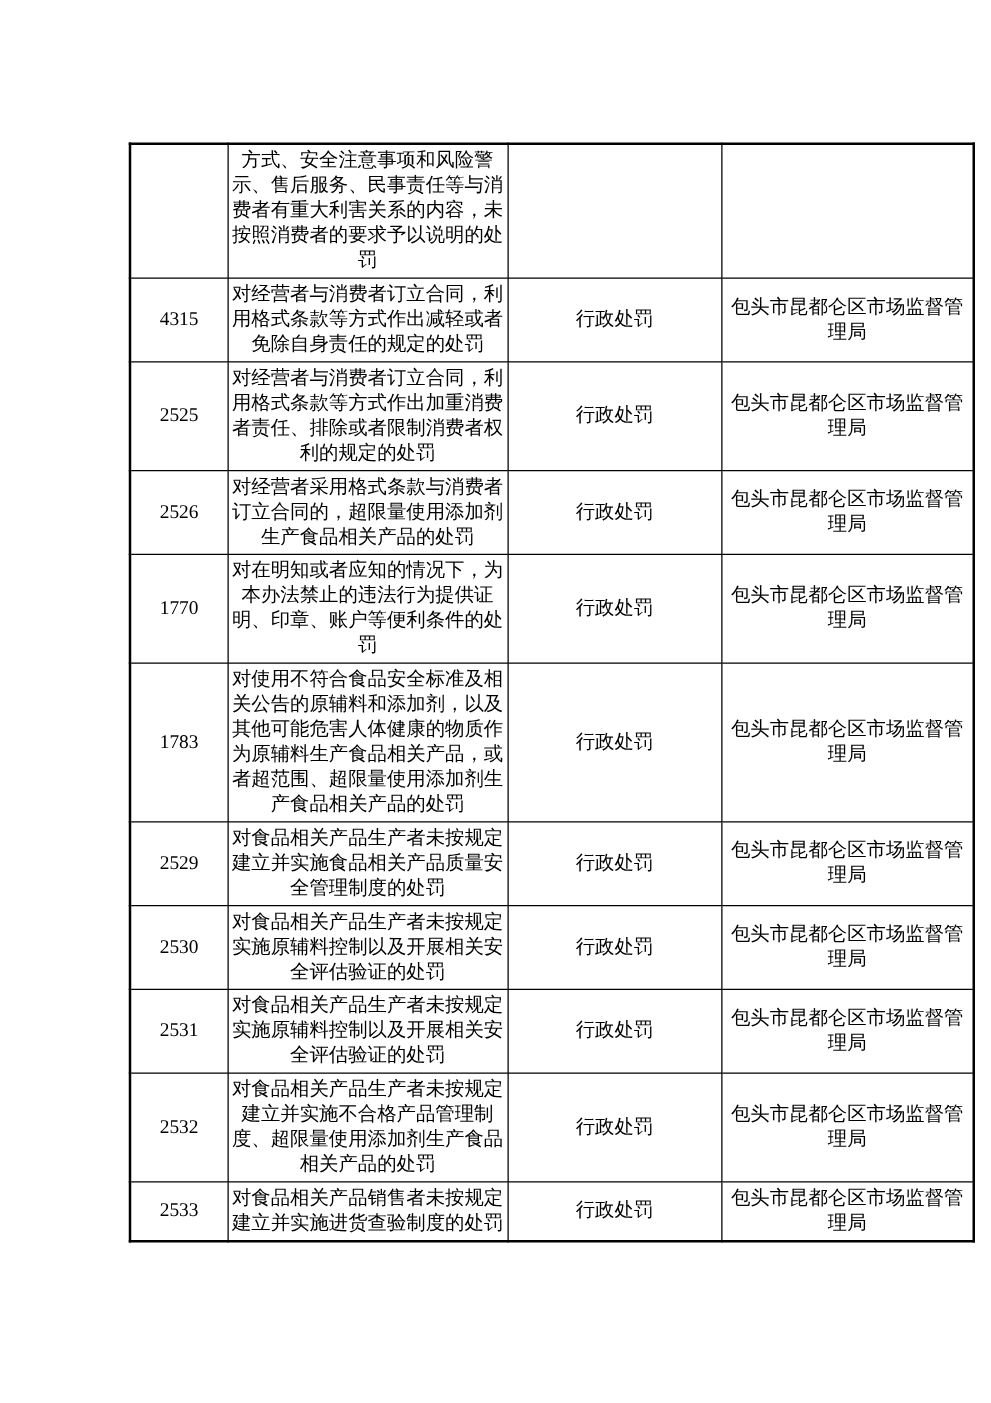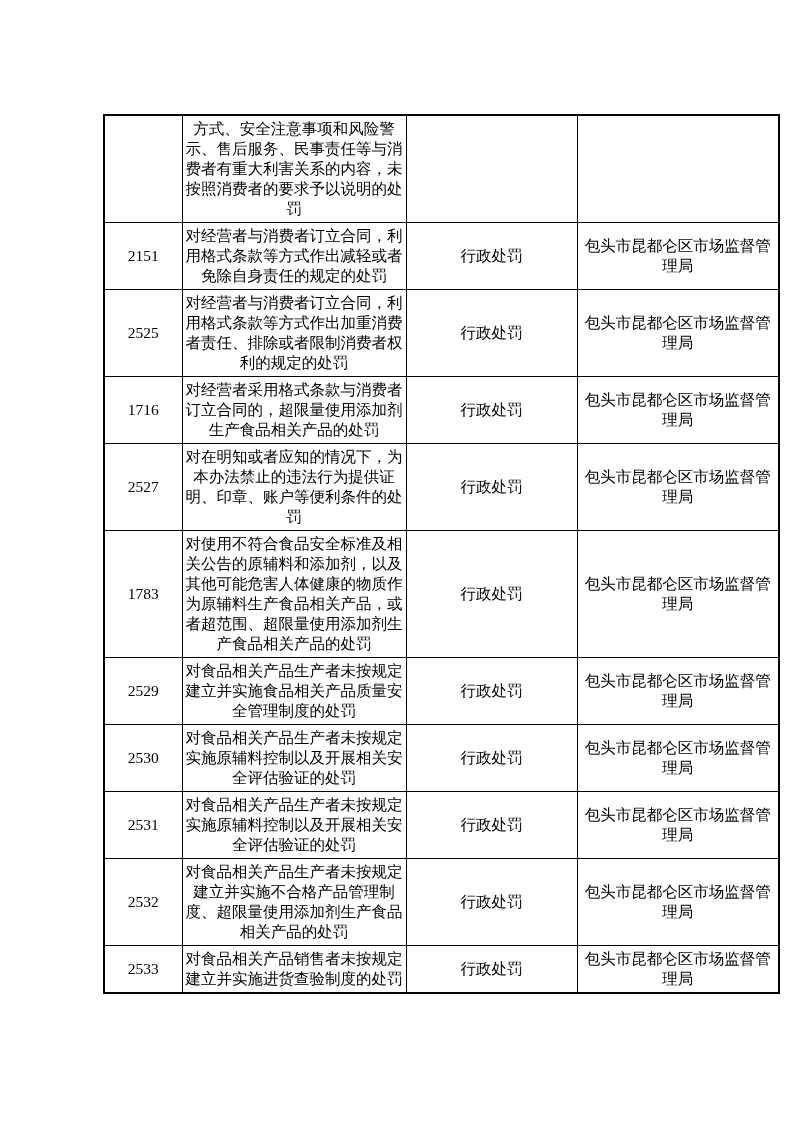--- a/index.html
+++ b/index.html
@@ -64,39 +64,39 @@
       <col style="width:202px">
     </colgroup>
     <tbody id="table-body">
         <tr>
     <td class="c-id"></td>
     <td class="c-desc">方式、安全注意事项和风险警示、售后服务、民事责任等与消费者有重大利害关系的内容，未按照消费者的要求予以说明的处罚</td>
     <td class="c-penalty"></td>
     <td class="c-agency"></td>
   </tr>
         <tr>
-    <td class="c-id">2151</td>
+    <td class="c-id">4315</td>
     <td class="c-desc">对经营者与消费者订立合同，利用格式条款等方式作出减轻或者免除自身责任的规定的处罚</td>
     <td class="c-penalty">行政处罚</td>
     <td class="c-agency">包头市昆都仑区市场监督管理局</td>
   </tr>
         <tr>
     <td class="c-id">2525</td>
     <td class="c-desc">对经营者与消费者订立合同，利用格式条款等方式作出加重消费者责任、排除或者限制消费者权利的规定的处罚</td>
     <td class="c-penalty">行政处罚</td>
     <td class="c-agency">包头市昆都仑区市场监督管理局</td>
   </tr>
         <tr>
-    <td class="c-id">1716</td>
+    <td class="c-id">2526</td>
     <td class="c-desc">对经营者采用格式条款与消费者订立合同的，超限量使用添加剂生产食品相关产品的处罚</td>
     <td class="c-penalty">行政处罚</td>
     <td class="c-agency">包头市昆都仑区市场监督管理局</td>
   </tr>
         <tr>
-    <td class="c-id">2527</td>
+    <td class="c-id">1770</td>
     <td class="c-desc">对在明知或者应知的情况下，为本办法禁止的违法行为提供证明、印章、账户等便利条件的处罚</td>
     <td class="c-penalty">行政处罚</td>
     <td class="c-agency">包头市昆都仑区市场监督管理局</td>
   </tr>
         <tr>
     <td class="c-id">1783</td>
     <td class="c-desc">对使用不符合食品安全标准及相关公告的原辅料和添加剂，以及其他可能危害人体健康的物质作为原辅料生产食品相关产品，或者超范围、超限量使用添加剂生产食品相关产品的处罚</td>
     <td class="c-penalty">行政处罚</td>
     <td class="c-agency">包头市昆都仑区市场监督管理局</td>
   </tr>

